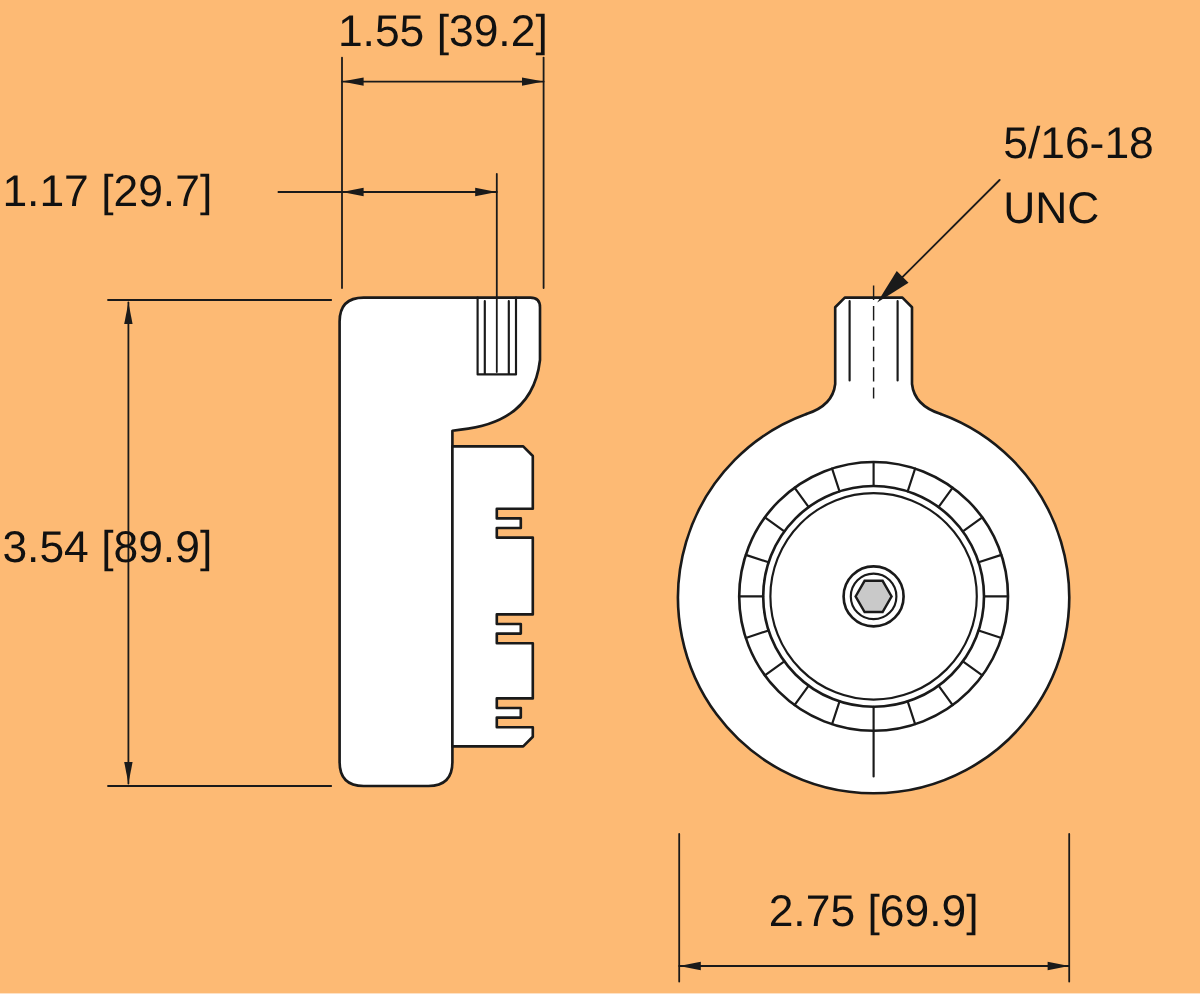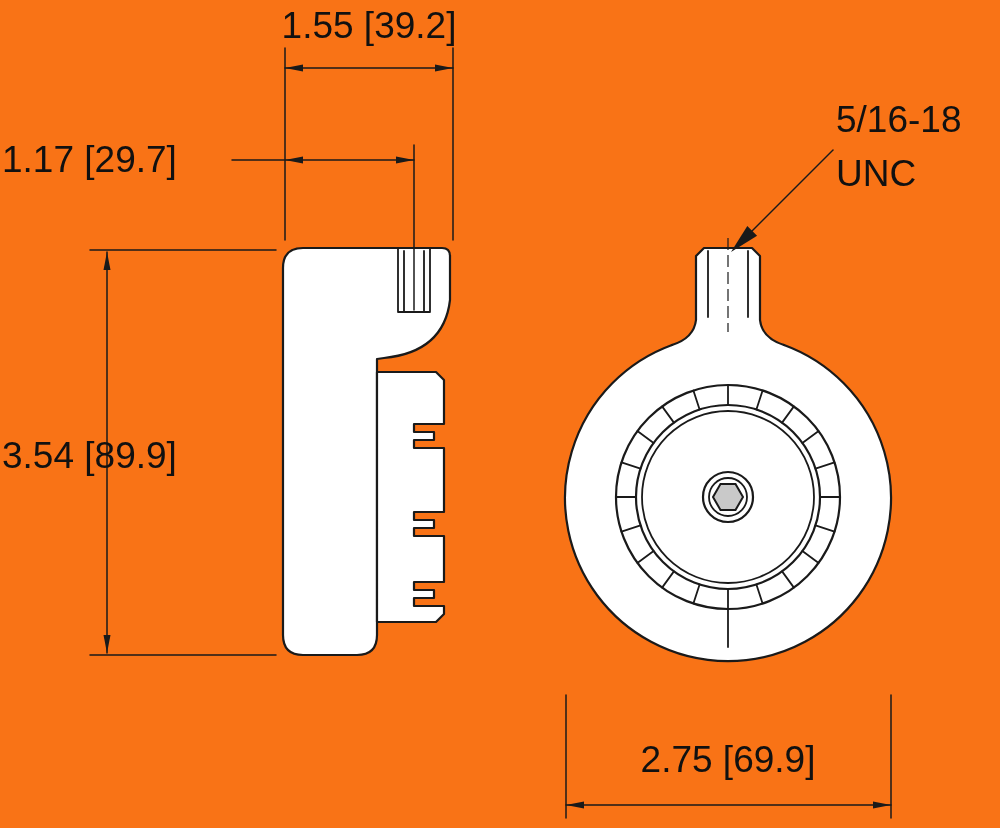--- a/index.html
+++ b/index.html
@@ -4,21 +4,21 @@
 <style>
   html, body {
     margin: 0;
     padding: 0;
     background: #ffffff;
   }
   .canvas {
     position: relative;
     width: 1000px;
     height: 828px;
-    background: #f97316;
+    background: #fdba74;
     overflow: hidden;
   }
   svg text {
     font-family: "Liberation Sans", sans-serif;
     font-size: 37px;
     fill: #111111;
   }
   .part {
     stroke: #1a1a1a;
     stroke-width: 2.2;

